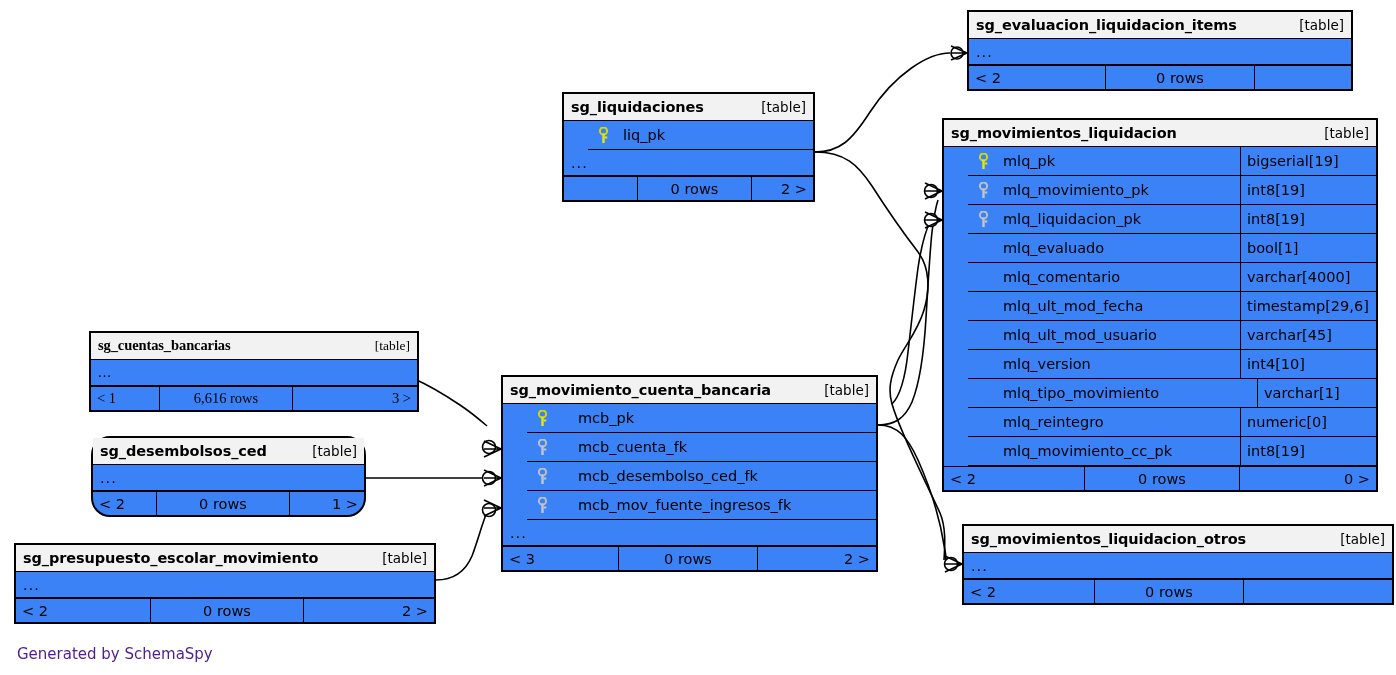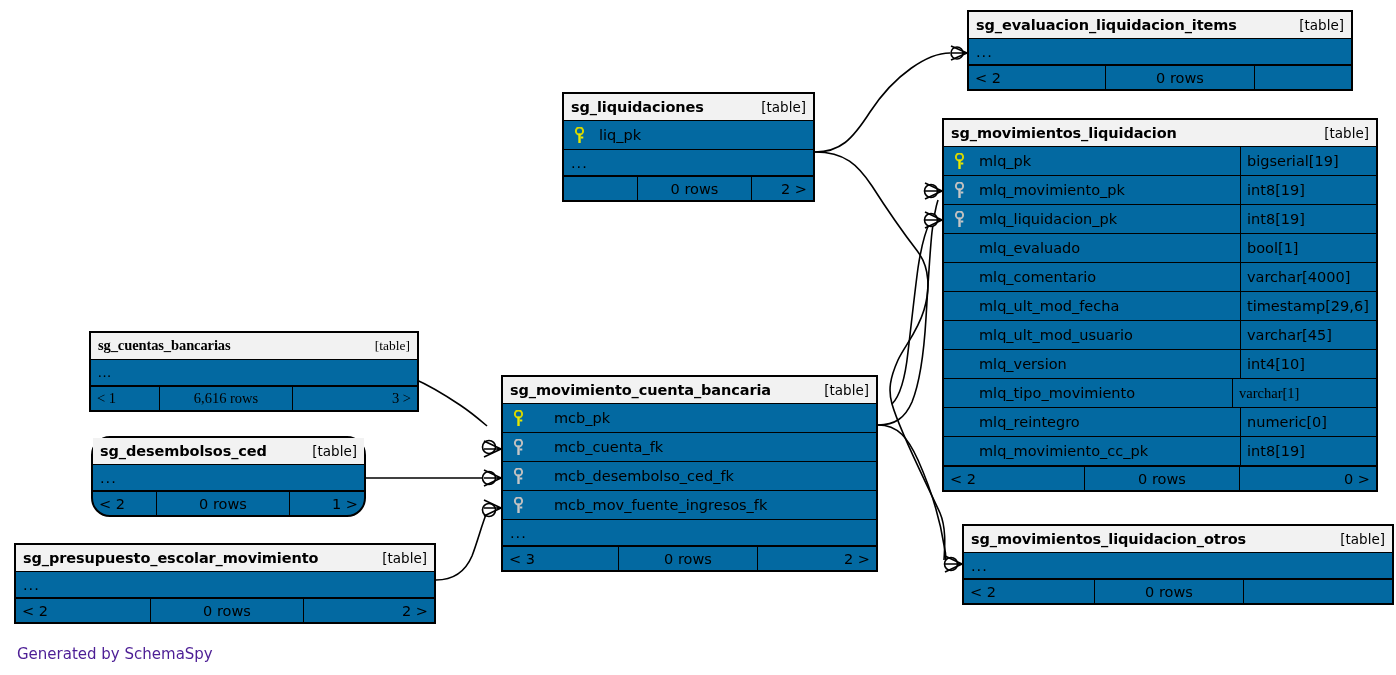--- a/index.html
+++ b/index.html
@@ -23,21 +23,21 @@
     left: 0;
     top: 0;
     width: 1396px;
     height: 675px;
     pointer-events: none;
     z-index: 1;
   }
   .tbl {
     position: absolute;
     z-index: 2;
-    background: #0369a1;
+    background: #3b82f6;
     border: 2px solid #000000;
     box-sizing: border-box;
     font-size: 14.5px;
     color: #000000;
   }
   .tbl-head {
     background: #f2f2f2;
     border-bottom: 1px solid #000000;
     display: flex;
     align-items: center;
@@ -57,20 +57,21 @@
     color: #000000;
     white-space: nowrap;
     padding-left: 14px;
   }
   .col-row {
     display: flex;
     align-items: stretch;
     border-bottom: 1px solid #000000;
     height: 29px;
     box-sizing: border-box;
+    margin-left: 24px;
   }
   .col-row:last-child { border-bottom: none; }
   .col-left {
     display: flex;
     align-items: center;
     flex: 1 1 auto;
     min-width: 0;
     padding-left: 7px;
     box-sizing: border-box;
   }
@@ -305,21 +306,21 @@
         <span class="col-label">mlq_version</span>
       </div>
       <div class="col-type" style="width:136px;">int4[10]</div>
     </div>
 
     <div class="col-row">
       <div class="col-left">
         <span class="keyslot empty"></span>
         <span class="col-label">mlq_tipo_movimiento</span>
       </div>
-      <div class="col-type" style="width:144px;font-family:Liberation Serif, serif;">varchar[1]</div>
+      <div class="col-type" style="width:119px;">varchar[1]</div>
     </div>
 
     <div class="col-row">
       <div class="col-left">
         <span class="keyslot empty"></span>
         <span class="col-label">mlq_reintegro</span>
       </div>
       <div class="col-type" style="width:136px;">numeric[0]</div>
     </div>
 

